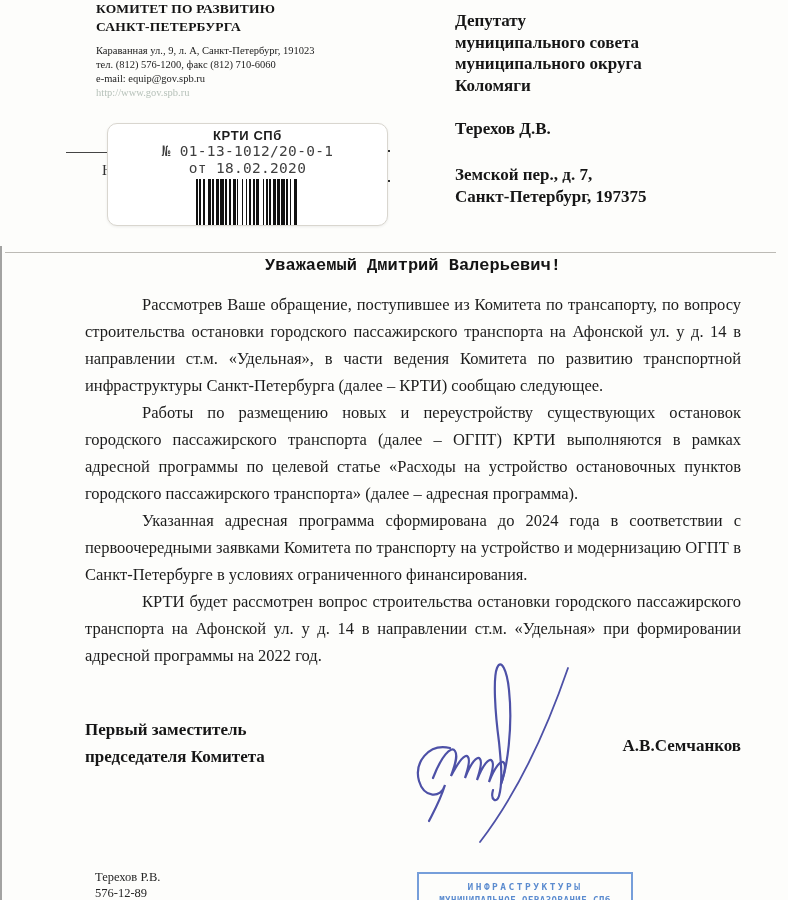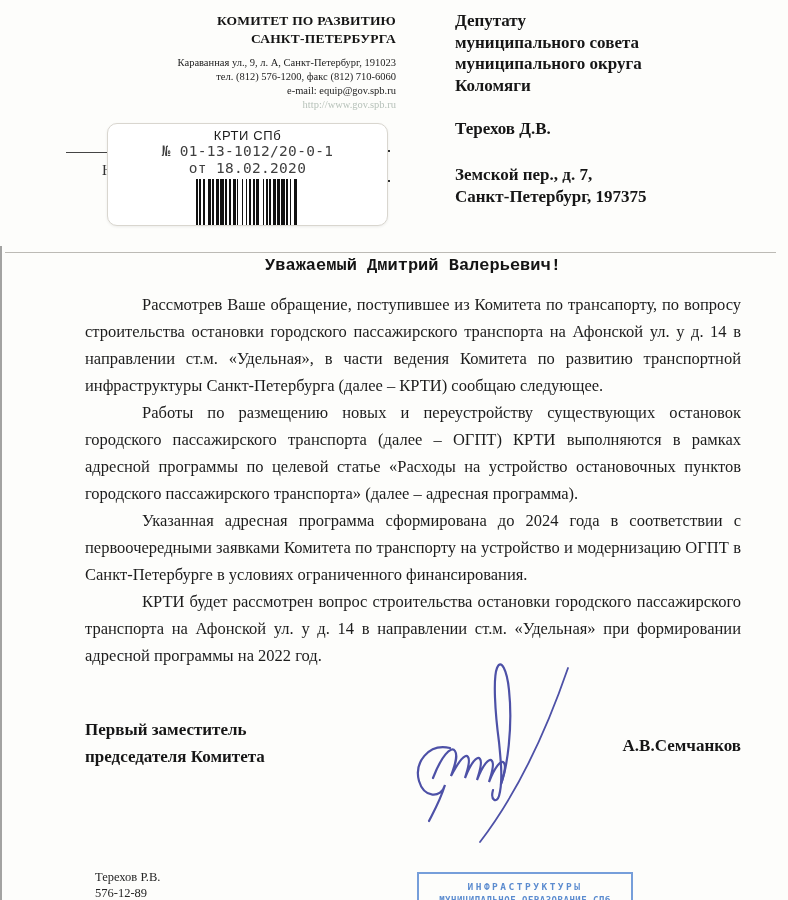--- a/index.html
+++ b/index.html
@@ -2,36 +2,36 @@
 <html><head>
 <meta charset="utf-8">
 <style>
   html,body{margin:0;padding:0;background:#ffffff;}
   .page{
     position:relative;width:788px;height:900px;overflow:hidden;
     background:#fdfdfb;
     font-family:"Liberation Serif", serif;color:#1f1f1f;
   }
   
-  .letterhead{position:absolute;left:96px;top:12px;width:300px;text-align:right;}
+  .letterhead{position:absolute;left:96px;top:0;width:300px;text-align:left;}
   .org-line{font-weight:bold;font-size:13.5px;line-height:18px;letter-spacing:.2px;color:#141414;}
   .addr{font-size:10.5px;line-height:14px;color:#222;}
   .addr-block{margin-top:8px;}
   .addr-faint{font-size:10.5px;line-height:13px;color:#b7c2ba;}
   
   .hline{position:absolute;background:#444;height:1.2px;}
   .hdash{position:absolute;background:#333;height:2px;}
   .na-label{position:absolute;left:102px;top:162px;font-size:15px;color:#333;}
   
   .reg-stamp{
     position:absolute;left:107px;top:123px;width:279px;height:101px;
     background:#ffffff;border:1px solid #d9d6cf;border-radius:10px;
     box-shadow:0 1px 3px rgba(0,0,0,.07);text-align:center;z-index:3;
   }
-  .reg-org{margin-top:4px;font-family:"Liberation Sans",sans-serif;font-weight:normal;
+  .reg-org{margin-top:4px;font-family:"Liberation Sans",sans-serif;font-weight:bold;
     font-size:13px;letter-spacing:.6px;color:#1d1d1d;}
   .reg-num,.reg-date{font-family:"DejaVu Sans Mono",monospace;font-size:14.5px;
     line-height:17px;color:#3f3f3f;letter-spacing:.3px;}
   .barcode{width:104px;height:46px;margin:2px auto 0;display:flex;align-items:stretch;}
   .barcode span{flex:none;height:100%;}
   
   .recipient{position:absolute;left:455px;top:10px;width:320px;font-weight:bold;
     font-size:17px;line-height:21.5px;color:#161616;}
   .recipient .name{margin-top:22px;}
   .recipient .raddr{margin-top:24px;line-height:22.5px;}

